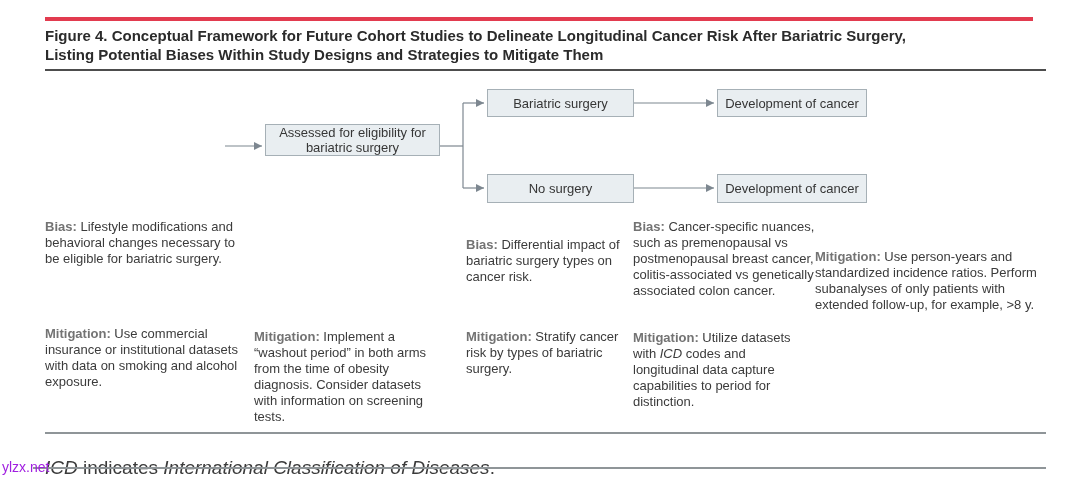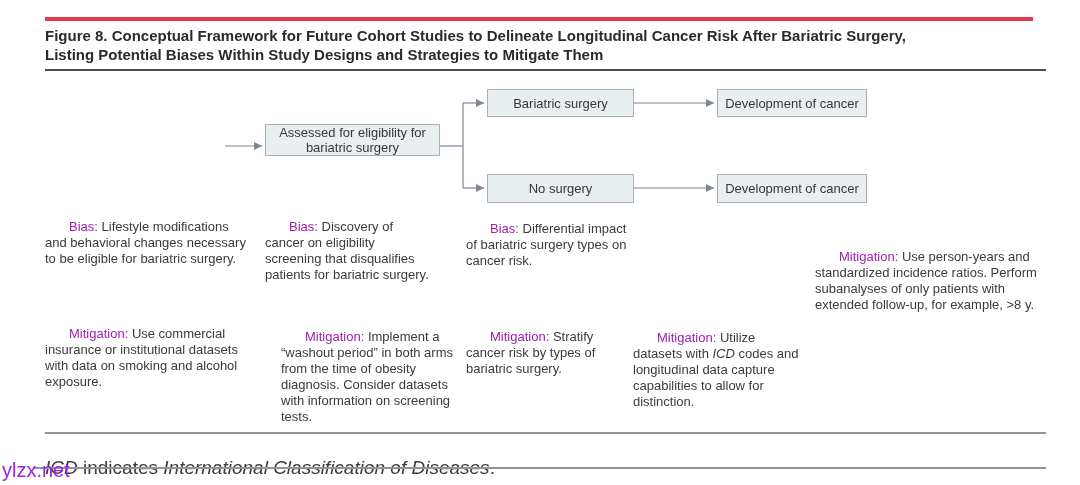--- a/index.html
+++ b/index.html
@@ -8,37 +8,37 @@
   .red-bar{position:absolute;left:45px;top:17px;width:988px;height:4px;background:#e23b4f;}
   .fig-title{position:absolute;left:45px;top:26px;margin:0;font-size:15px;line-height:19px;
              font-weight:bold;color:#2b2b2b;}
   .fig-title span{display:block;}
   .title-rule{position:absolute;left:45px;top:69px;width:1001px;height:1.5px;background:#4d4d4d;}
   .connectors{position:absolute;left:0;top:0;pointer-events:none;}
   .node{position:absolute;background:#e9eef1;border:1px solid #a6b0b6;display:flex;
         align-items:center;justify-content:center;text-align:center;font-size:13px;
         line-height:15px;color:#363636;box-sizing:border-box;padding:8px 4px;}
   .block{position:absolute;margin:0;font-size:13px;line-height:16px;color:#3b3b3b;}
-  .block strong{font-weight:normal;color:#a21caf;margin-left:24px;}
+  .block strong{font-weight:bold;color:#737373;}
   .foot-rule{position:absolute;height:1.5px;background:#8f9598;}
   .rule-top{left:45px;top:432px;width:1001px;}
   .rule-bottom{left:33px;top:467px;width:1013px;}
   .footnote{position:absolute;left:45px;top:438px;font-size:19px;color:#3b3b3b;}
   .footnote .it{font-style:italic;}
-  .watermark{position:absolute;left:2px;top:459px;font-size:20px;color:#a01fe0;z-index:5;}
+  .watermark{position:absolute;left:2px;top:459px;font-size:14px;color:#a01fe0;z-index:5;}
 </style>
 </head>
 <body>
 
 <div class="canvas">
 
   <div class="red-bar"></div>
 
   <h1 class="fig-title">
-    <span>Figure 8. Conceptual Framework for Future Cohort Studies to Delineate Longitudinal Cancer Risk After Bariatric Surgery,</span>
+    <span>Figure 4. Conceptual Framework for Future Cohort Studies to Delineate Longitudinal Cancer Risk After Bariatric Surgery,</span>
     <span>Listing Potential Biases Within Study Designs and Strategies to Mitigate Them</span>
   </h1>
 
   <div class="title-rule"></div>
 
   <svg class="connectors" width="1080" height="485" viewBox="0 0 1080 485">
     <defs>
       <marker id="arrow" markerWidth="8" markerHeight="8" refX="7" refY="3.5" orient="auto">
         <path d="M0,0 L7,3.5 L0,7 Z" fill="#7d8790"></path>
       </marker>
@@ -72,41 +72,41 @@
 
   <p class="block" style="left:45px;top:219px;width:204px;">
     <strong>Bias:</strong>
     <span>Lifestyle modifications and behavioral changes necessary to be eligible for bariatric surgery.</span>
   </p>
   <p class="block" style="left:45px;top:326px;width:198px;">
     <strong>Mitigation:</strong>
     <span>Use commercial insurance or institutional datasets with data on smoking and alcohol exposure.</span>
   </p>
 
-  <p class="block" style="left:265px;top:219px;width:166px;">
-    <strong>Bias:</strong>
-    <span>Discovery of cancer on eligibility screening that disqualifies patients for bariatric surgery.</span>
-  </p>
-  <p class="block" style="left:281px;top:329px;width:182px;">
+  <p class="block" style="left:254px;top:329px;width:182px;">
     <strong>Mitigation:</strong>
     <span>Implement a “washout period” in both arms from the time of obesity diagnosis. Consider datasets with information on screening tests.</span>
   </p>
 
-  <p class="block" style="left:466px;top:221px;width:168px;">
+  <p class="block" style="left:466px;top:237px;width:168px;">
     <strong>Bias:</strong>
     <span>Differential impact of bariatric surgery types on cancer risk.</span>
   </p>
   <p class="block" style="left:466px;top:329px;width:168px;">
     <strong>Mitigation:</strong>
     <span>Stratify cancer risk by types of bariatric surgery.</span>
   </p>
 
+  <p class="block" style="left:633px;top:219px;width:182px;">
+    <strong>Bias:</strong>
+    <span>Cancer-specific nuances, such as premenopausal vs postmenopausal breast cancer, colitis-associated vs genetically associated colon cancer.</span>
+  </p>
   <p class="block" style="left:633px;top:330px;width:174px;">
     <strong>Mitigation:</strong>
-    <span>Utilize datasets with </span><i>ICD</i><span> codes and longitudinal data capture capabilities to allow for distinction.</span>
+    <span>Utilize datasets with </span><i>ICD</i><span> codes and longitudinal data capture capabilities to period for distinction.</span>
   </p>
 
   <p class="block" style="left:815px;top:249px;width:228px;">
     <strong>Mitigation:</strong>
     <span>Use person-years and standardized incidence ratios. Perform subanalyses of only patients with extended follow-up, for example, &gt;8 y.</span>
   </p>
 
   <div class="foot-rule rule-top"></div>
   <p class="footnote"><span class="it">ICD</span><span> indicates </span><span class="it">International Classification of Diseases</span><span>.</span></p>
   <div class="foot-rule rule-bottom"></div>

